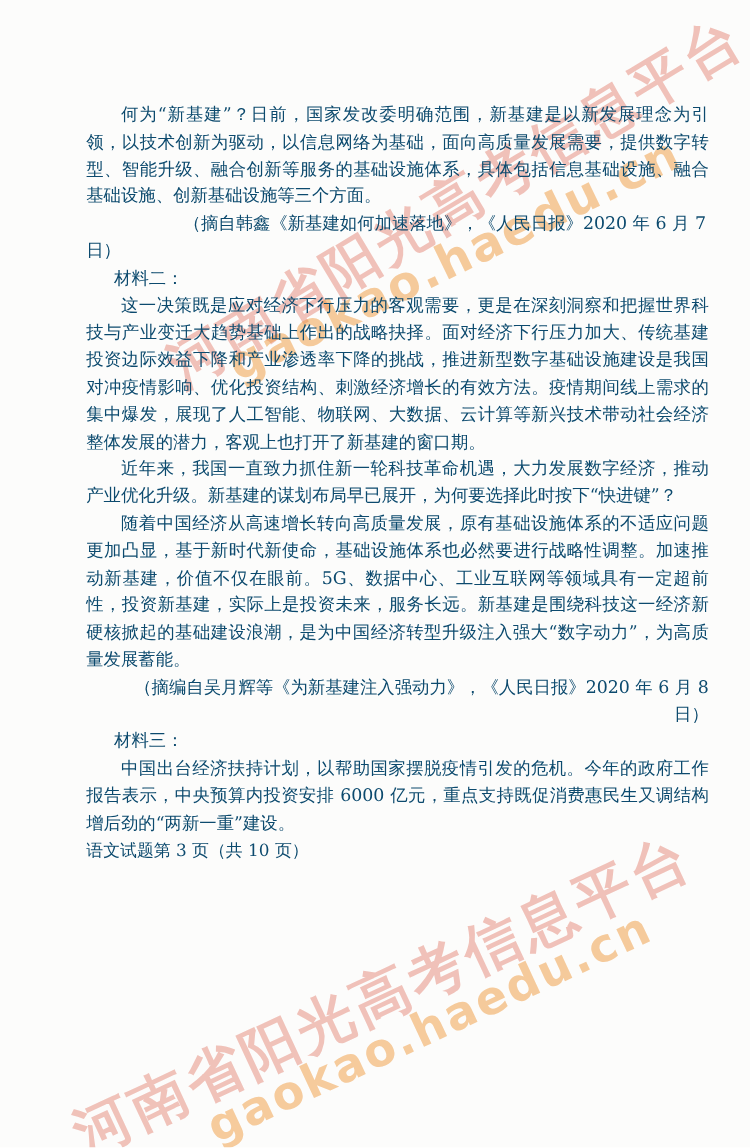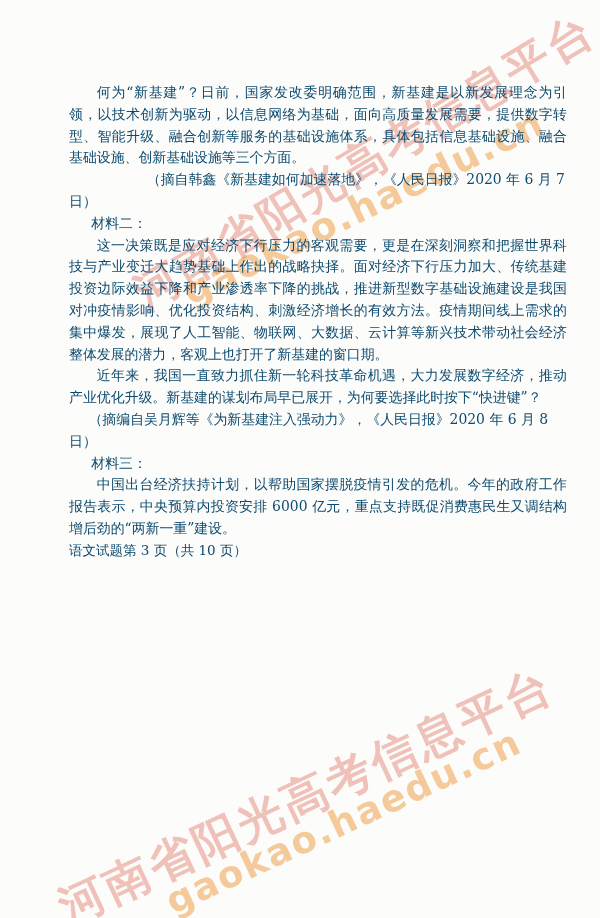--- a/index.html
+++ b/index.html
@@ -40,21 +40,21 @@
     font-size: 13.9px;
     line-height: 21.8px;
     color: #0c4a6e;
     text-align: justify;
     margin-left: 28px;
   }
   .text-column p { margin: 0; }
   .para    { text-indent: 2em; }
   .heading { text-indent: 1.6em; font-weight: normal; }
   .cite-1  { text-indent: 5.6em; text-align: left; }
-  .cite-2  { text-indent: 1.4em; text-align: left; }
+  .cite-2  { text-indent: 1.4em; text-align: right; }
   .cite-3  { text-indent: 1em;  text-align: justify; }
   .page-footer {
     margin-top: 3px;
     text-align: left;
     text-indent: 0;
     font-size: 13.5px;
   }
 </style>
 </head>
 <body>
@@ -67,19 +67,20 @@
     <span class="wm wm-red wm-red-bottom" style="color: rgb(221, 100, 80);">河南省阳光高考信息平台</span>
     <span class="wm wm-orange wm-orange-bottom" style="color: rgb(239, 154, 62);">gaokao.haedu.cn</span>
   </div>
 
   <div class="text-column">
     <p class="para">何为“新基建”？日前，国家发改委明确范围，新基建是以新发展理念为引领，以技术创新为驱动，以信息网络为基础，面向高质量发展需要，提供数字转型、智能升级、融合创新等服务的基础设施体系，具体包括信息基础设施、融合基础设施、创新基础设施等三个方面。</p>
     <p class="cite-1">（摘自韩鑫《新基建如何加速落地》，《人民日报》2020 年 6 月 7 日）</p>
     <p class="heading">材料二：</p>
     <p class="para">这一决策既是应对经济下行压力的客观需要，更是在深刻洞察和把握世界科技与产业变迁大趋势基础上作出的战略抉择。面对经济下行压力加大、传统基建投资边际效益下降和产业渗透率下降的挑战，推进新型数字基础设施建设是我国对冲疫情影响、优化投资结构、刺激经济增长的有效方法。疫情期间线上需求的集中爆发，展现了人工智能、物联网、大数据、云计算等新兴技术带动社会经济整体发展的潜力，客观上也打开了新基建的窗口期。</p>
     <p class="para">近年来，我国一直致力抓住新一轮科技革命机遇，大力发展数字经济，推动产业优化升级。新基建的谋划布局早已展开，为何要选择此时按下“快进键”？</p>
+    <p class="para">随着中国经济从高速增长转向高质量发展，原有基础设施体系的不适应问题更加凸显，基于新时代新使命，基础设施体系也必然要进行战略性调整。加速推动新基建，价值不仅在眼前。5G、数据中心、工业互联网等领域具有一定超前性，投资新基建，实际上是投资未来，服务长远。新基建是围绕科技这一经济新硬核掀起的基础建设浪潮，是为中国经济转型升级注入强大“数字动力”，为高质量发展蓄能。</p>
     <p class="cite-2">（摘编自吴月辉等《为新基建注入强动力》，《人民日报》2020 年 6 月 8 日）</p>
     <p class="heading">材料三：</p>
     <p class="para">中国出台经济扶持计划，以帮助国家摆脱疫情引发的危机。今年的政府工作报告表示，中央预算内投资安排 6000 亿元，重点支持既促消费惠民生又调结构增后劲的“两新一重”建设。</p>
     <p class="page-footer">语文试题第 3 页（共 10 页）</p>
   </div>
 
 </div>
 
 </body></html>

